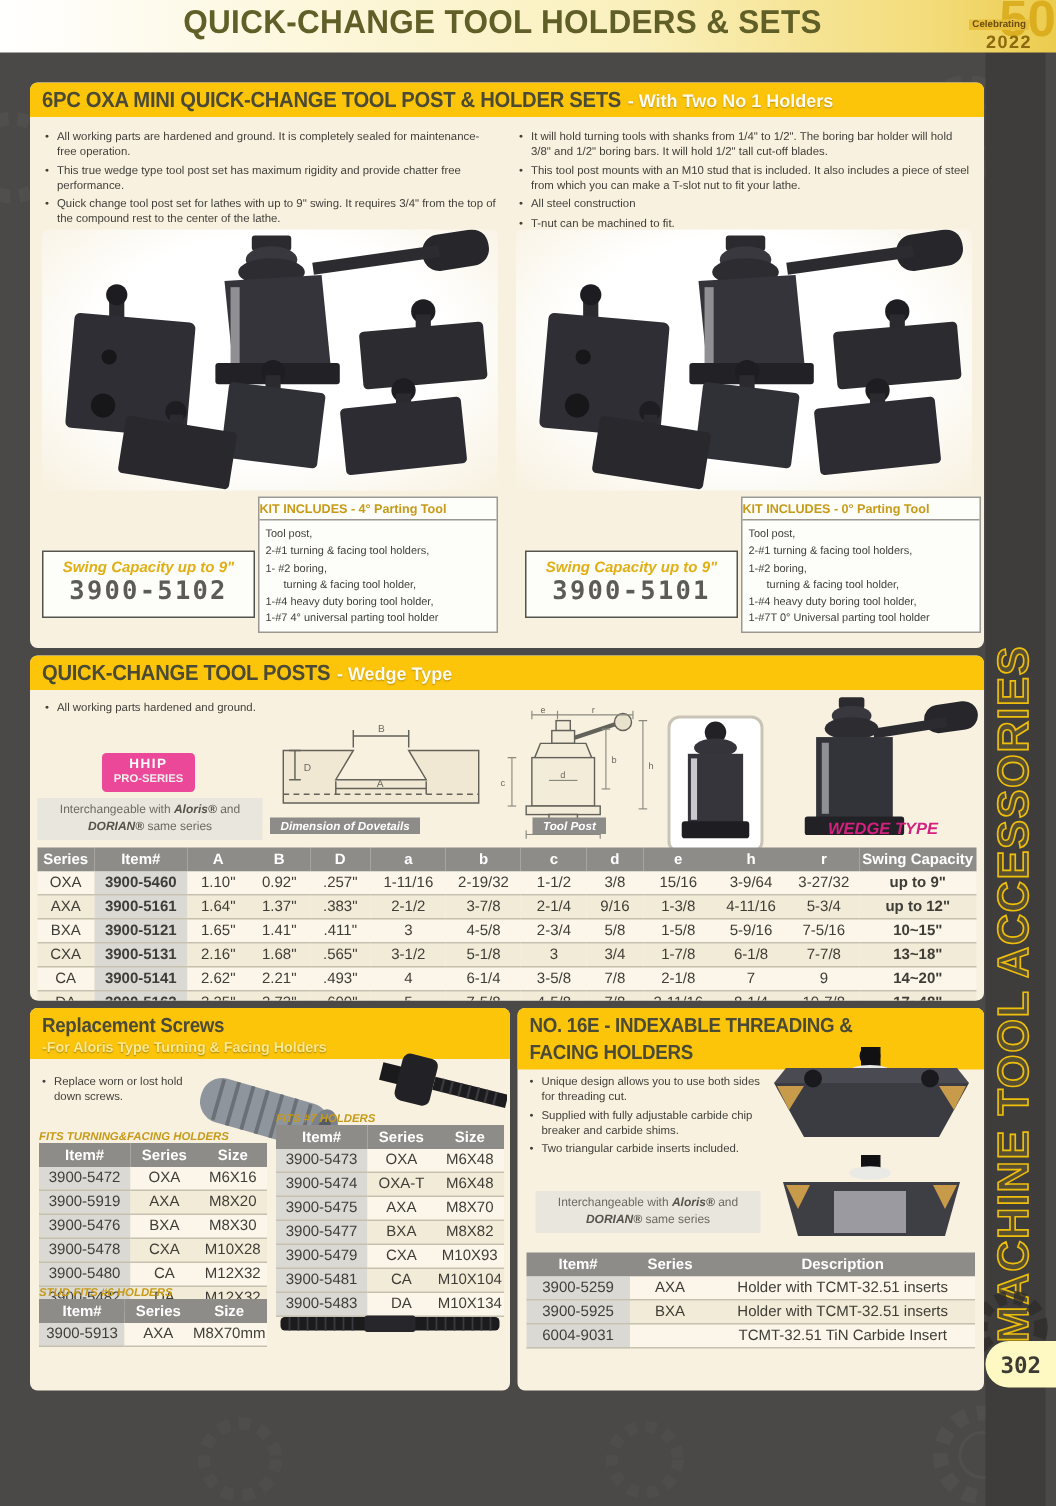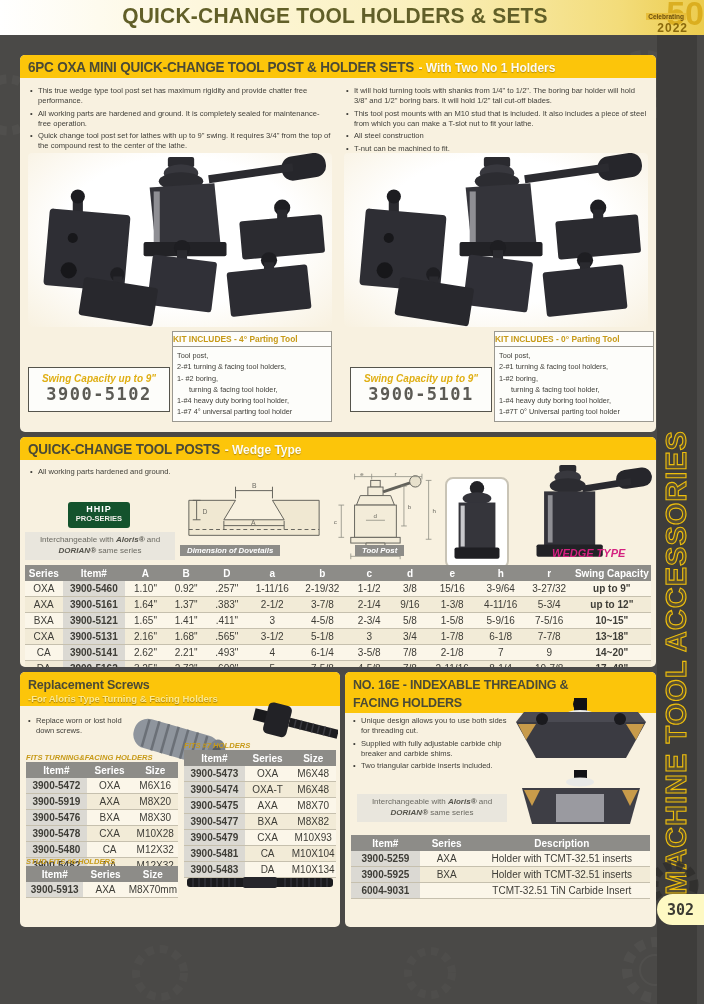--- a/index.html
+++ b/index.html
@@ -67,42 +67,42 @@
   .kitbox { position:absolute; width:160px; background:#fdfdfa; border:1px solid #9a9890; font-size:7.3px; color:#3f3e38; }
   .kitbox .kt { font-weight:800; color:#c79a18; font-size:8.4px; padding:2px 0;
     border-bottom:1px solid #9a9890; }
   .kit-lines { list-style:none; padding:3px 4px; line-height:1.55; }
   .kit-lines li:nth-child(4) { padding-left:12px; }
   .kb1 { left:152px; top:276px; }
   .kb2 { left:474px; top:276px; }
 
   
   .p2 .bullets { position:absolute; left:10px; top:30px; width:290px; }
-  .hhip { position:absolute; left:48px; top:65px; width:62px; height:26px; background:#14532d;
+  .hhip { position:absolute; left:48px; top:65px; width:62px; height:26px; background:#ec4899;
     border-radius:3px; text-align:center; color:#fff; padding-top:2px; }
   .hhip .h1 { font-size:9px; font-weight:800; letter-spacing:1px; }
   .hhip .h2 { font-size:7.5px; font-weight:800; color:#f2f0ec; }
   .interch { position:absolute; background:#e9e6dd; color:#6b6a62; font-size:8px; text-align:center;
     padding:3px 4px; line-height:1.35; }
   .interch b { font-style:italic; color:#55544c; }
   .ic2 { left:5px; top:95px; width:150px; }
   .chip { position:absolute; background:#8d8c88; color:#fff; font-size:7.8px; font-weight:700; font-style:italic;
     padding:1px 7px; }
   .wedge-label { position:absolute; left:532px; top:110px; font-size:11px; font-weight:800; font-style:italic; color:#d4217f; }
   .smallphoto { position:absolute; left:425px; top:40px; width:64px; height:92px; background:#fff;
     border:2px solid #c9c4b6; border-radius:8px; }
   .p2 .table-wrap { position:absolute; left:5px; top:128px; width:626px; }
 
   .cat-table { width:100%; border-collapse:collapse; font-size:10px; color:#3e3d37; }
   .cat-table th { background:#8d8c88; color:#fff; font-weight:700; padding:2.5px 1px; }
   .cat-table td { text-align:center; padding:2px 1px; border-bottom:1px solid #c6c0ae; background:#fbf6e9; }
   .cat-table tbody tr:nth-child(even) td { background:#f2ebd7; }
   .wedge td:nth-child(2) { background:#dbd9d3 !important; font-weight:700; }
   .wedge td:last-child { font-weight:700; }
-  .firstcol td:first-child { background:#dbd9d3 !important; font-weight:700; }
+  .firstcol td:first-child { background:#dbd9d3 !important; font-weight:400; }
 
   
   .p3 .bullets { position:absolute; left:8px; top:44px; width:100px; }
   .gold-label { position:absolute; font-size:7.6px; font-weight:800; font-style:italic; color:#c79a18; white-space:nowrap; }
   .t3a { position:absolute; left:6px;  top:90px;  width:152px; }
   .t3b { position:absolute; left:164px; top:78px; width:152px; }
   .t3c { position:absolute; left:6px;  top:194px; width:152px; }
 
   
   .p4 .bullets { position:absolute; left:8px; top:44px; width:162px; }
@@ -150,22 +150,22 @@
       <span class="l2">2022</span>
     </div>
   </div>
 
   <div class="panel p1">
     <div class="ybar">
       <span class="t">6PC OXA MINI QUICK-CHANGE TOOL POST &amp; HOLDER SETS</span>
       <span class="sub-white"> - With Two No 1 Holders</span>
     </div>
     <ul class="bullets bl">
+        <li>All working parts are hardened and ground. It is completely sealed for maintenance-free operation.</li>
         <li>This true wedge type tool post set has maximum rigidity and provide chatter free performance.</li>
-        <li>All working parts are hardened and ground. It is completely sealed for maintenance-free operation.</li>
         <li>Quick change tool post set for lathes with up to 9" swing. It requires 3/4" from the top of the compound rest to the center of the lathe.</li>
         <li>60% of AXA, or series 100 size wedge type QCTP.</li>
       </ul>
     <ul class="bullets br">
         <li>It will hold turning tools with shanks from 1/4" to 1/2". The boring bar holder will hold 3/8" and 1/2" boring bars. It will hold 1/2" tall cut-off blades.</li>
         <li>This tool post mounts with an M10 stud that is included. It also includes a piece of steel from which you can make a T-slot nut to fit your lathe.</li>
         <li>All steel construction</li>
         <li>T-nut can be machined to fit.</li>
       </ul>
 

